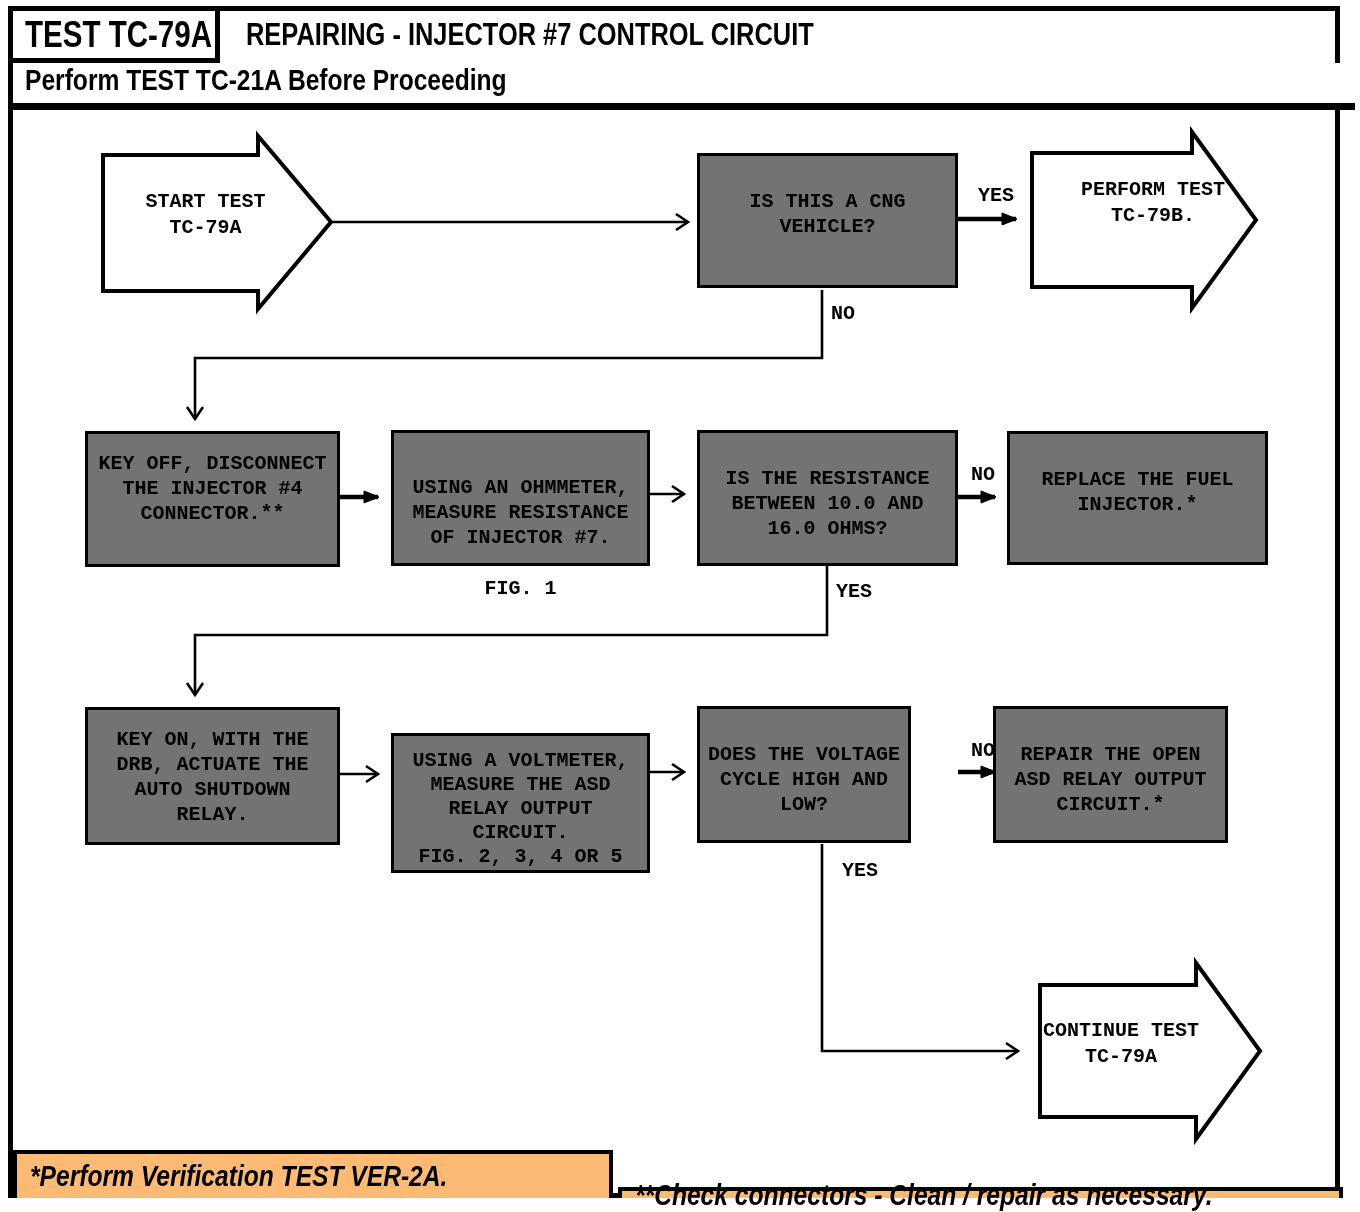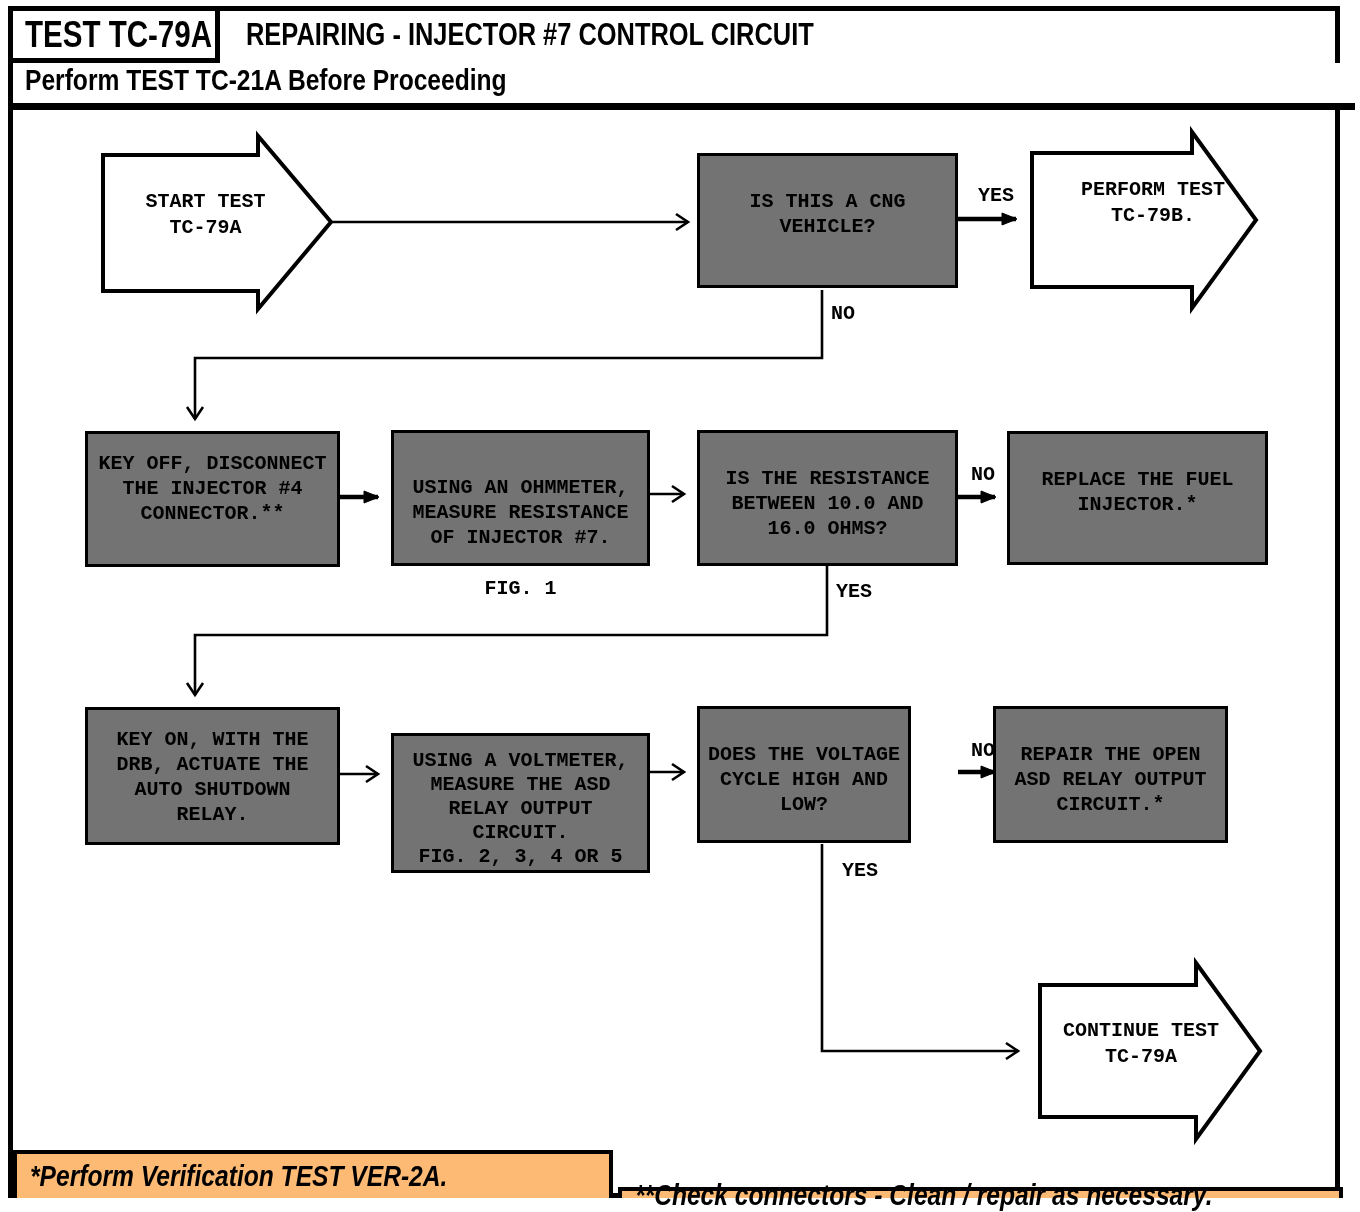--- a/index.html
+++ b/index.html
@@ -82,21 +82,21 @@
   <path d="M340,774 H378" fill="none" stroke="#000" stroke-width="2.6" marker-end="url(#vhead)"></path>
   <path d="M650,772 H684" fill="none" stroke="#000" stroke-width="2.6" marker-end="url(#vhead)"></path>
   <path d="M958,772 H995" fill="none" stroke="#000" stroke-width="4.5" marker-end="url(#fhead)"></path>
   <path d="M822,844 V1051 H1018" fill="none" stroke="#000" stroke-width="2.6" marker-end="url(#vhead)"></path>
 </svg>
 
 <div class="arrow-text" style="left:103px;top:189px;width:205px;">START TEST
 TC-79A</div>
 <div class="arrow-text" style="left:1034px;top:177px;width:158px;margin-left:40px;">PERFORM TEST
 TC-79B.</div>
-<div class="arrow-text" style="left:1042px;top:1018px;width:158px;padding-left:20px;">CONTINUE TEST
+<div class="arrow-text" style="left:1042px;top:1018px;width:158px;">CONTINUE TEST
 TC-79A</div>
 
 <div class="node pt-lg" style="left:697px;top:153px;width:261px;height:135px;">IS THIS A CNG
 VEHICLE?</div>
 
 <div class="node pt-sm" style="left:85px;top:431px;width:255px;height:136px;">KEY OFF, DISCONNECT
 THE INJECTOR #4
 CONNECTOR.**</div>
 
 <div class="node pt-sm" style="left:391px;top:430px;width:259px;height:136px;">

